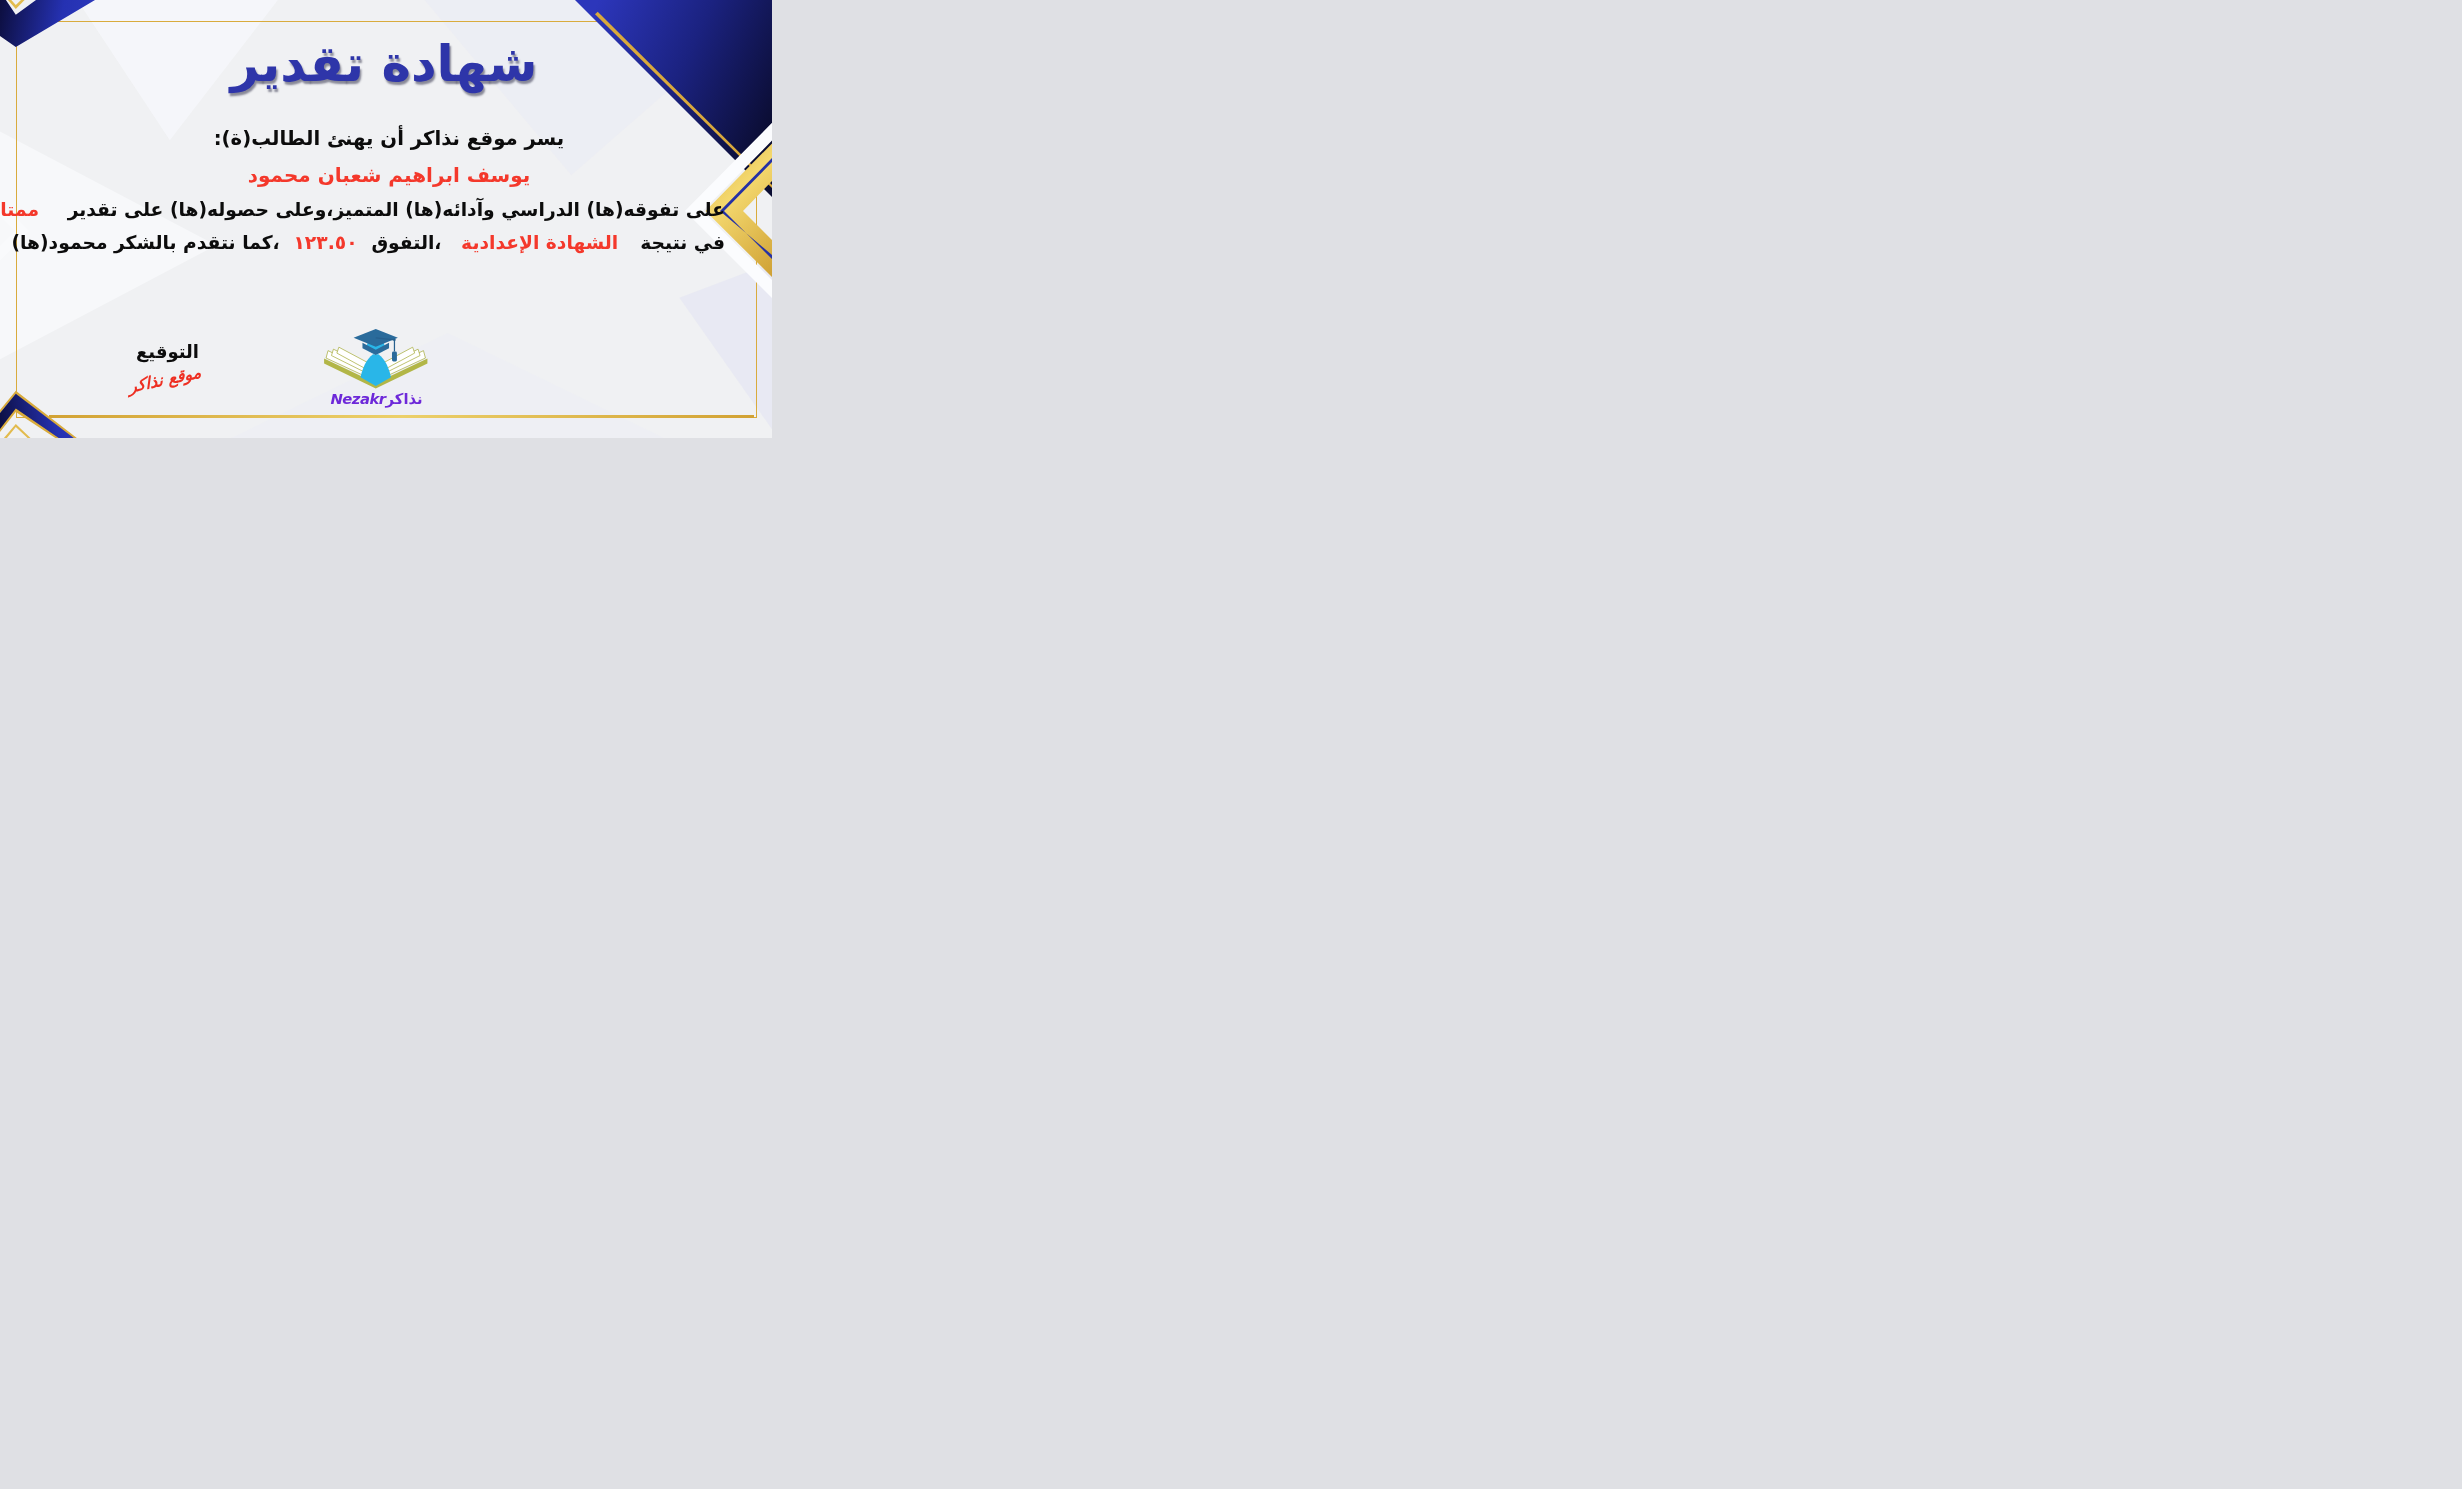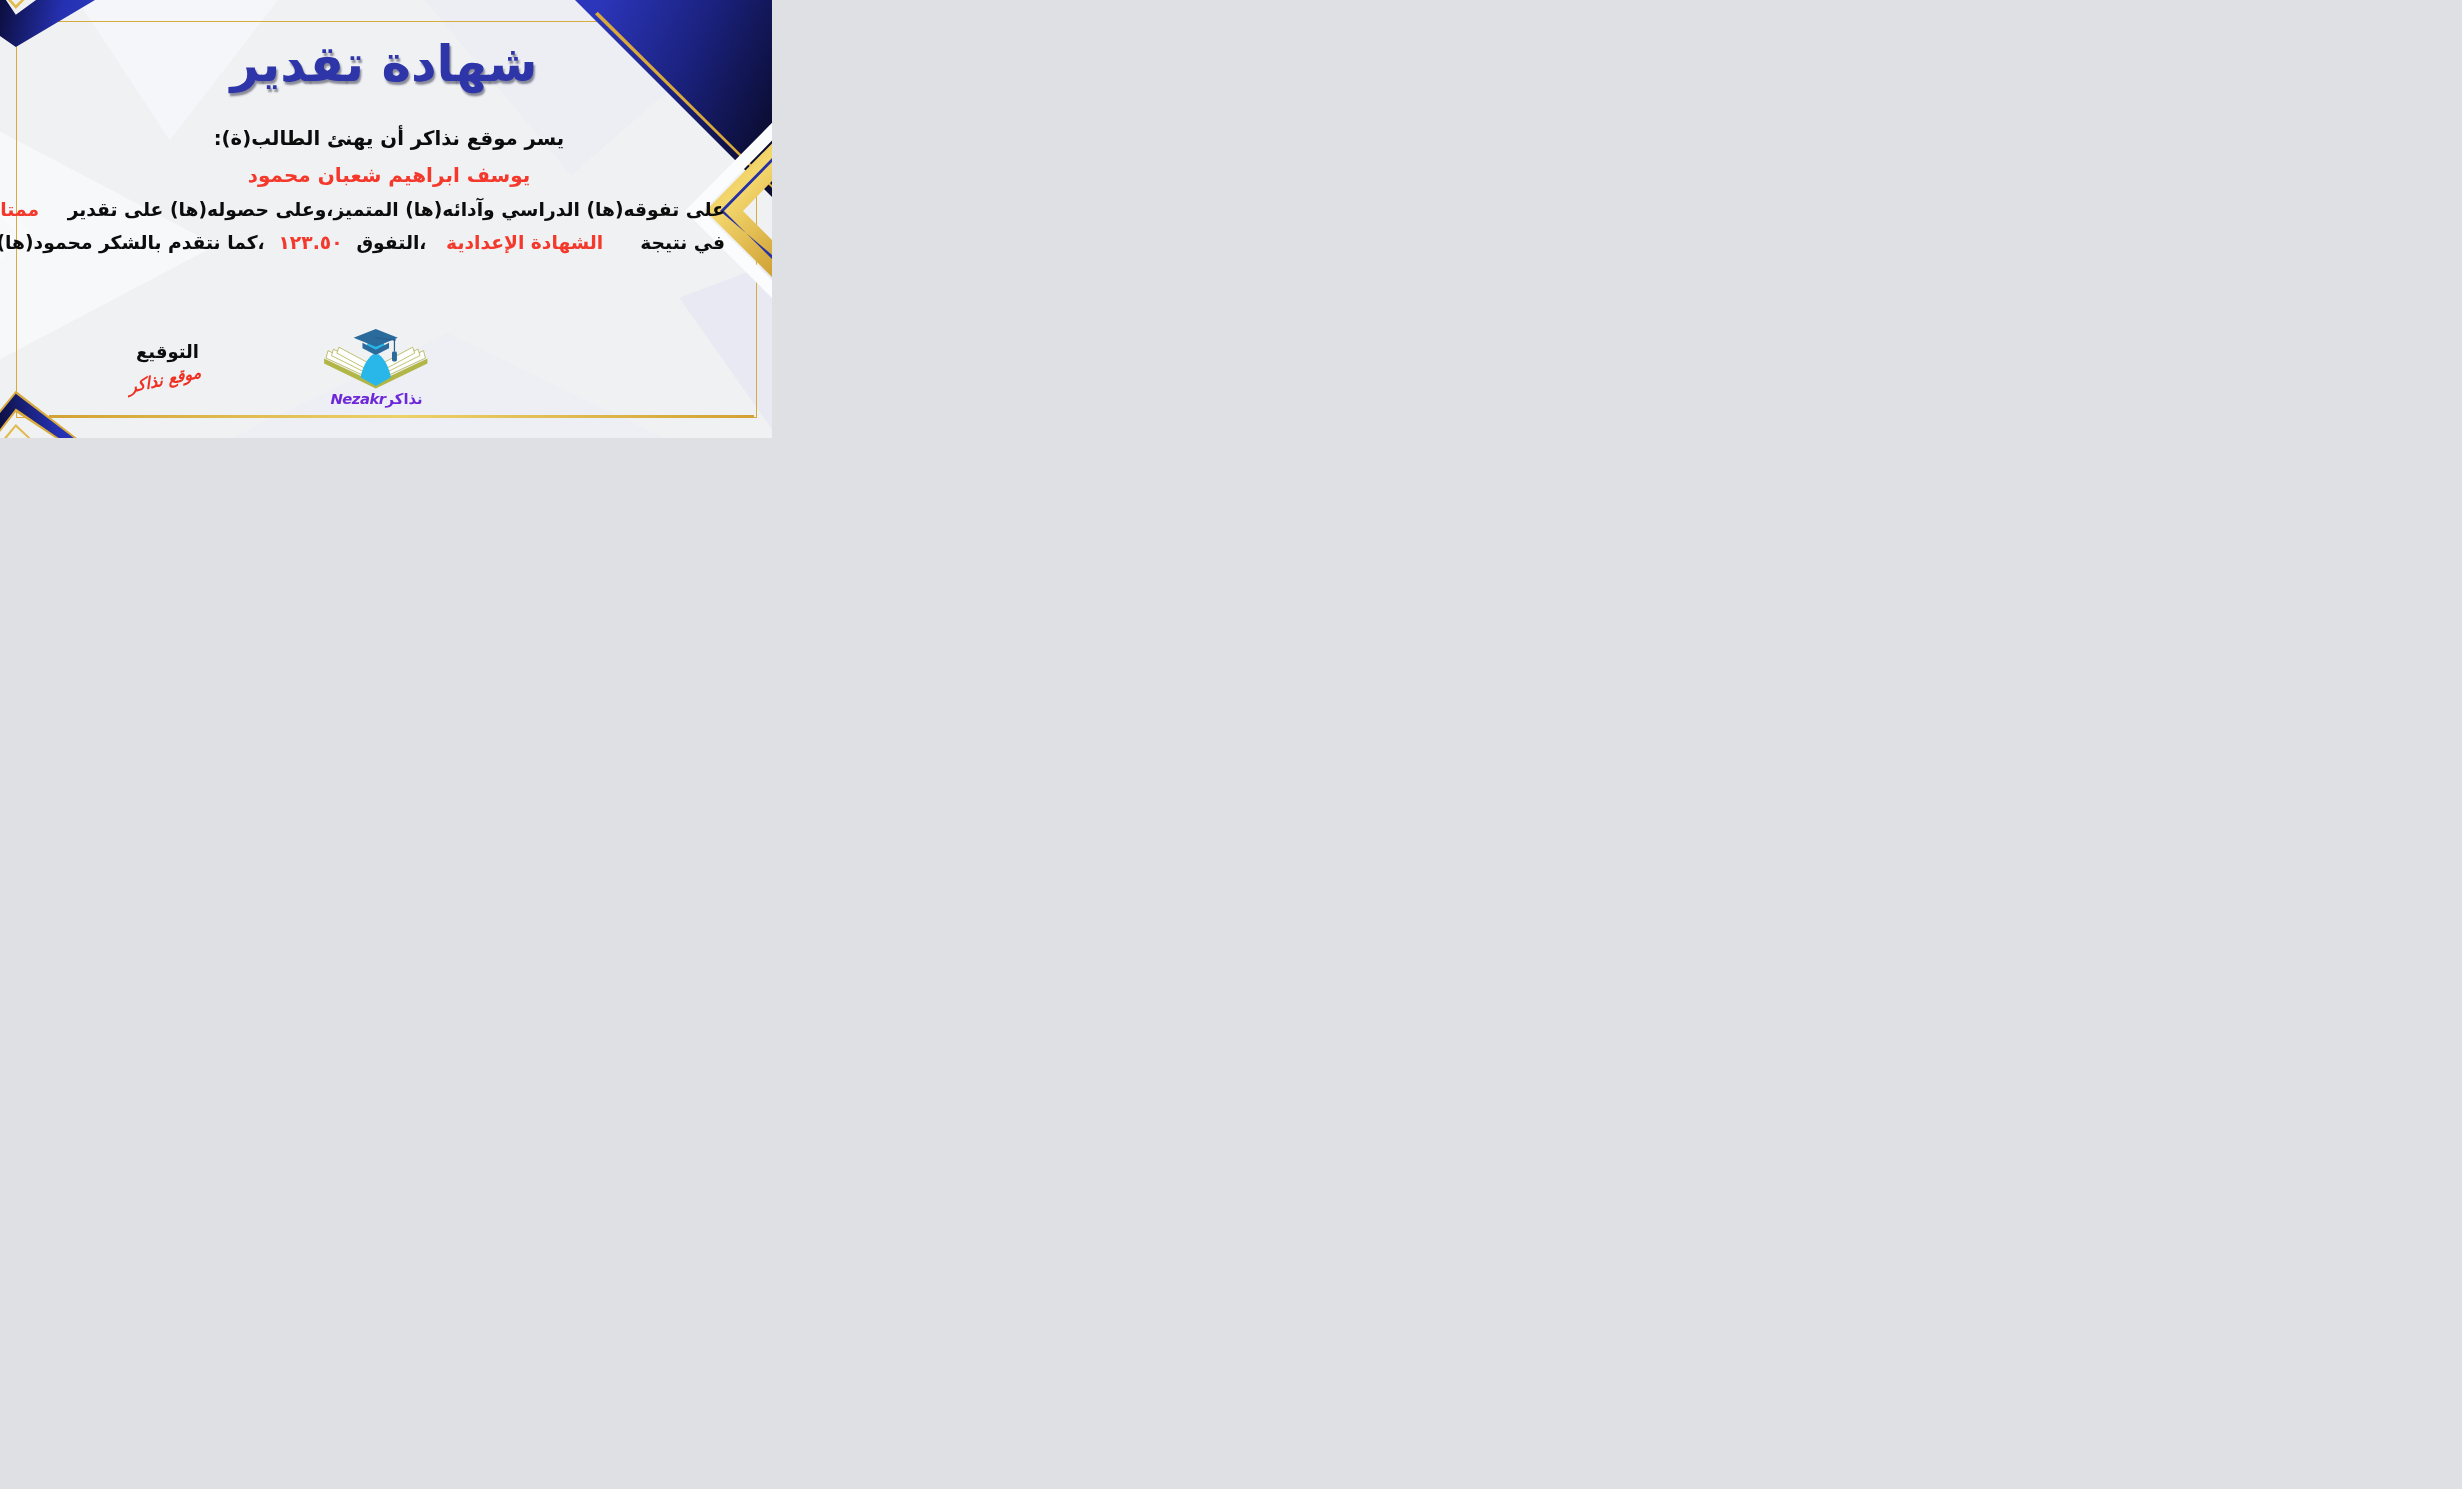--- a/index.html
+++ b/index.html
@@ -66,21 +66,21 @@
   
   .txt{position:absolute;z-index:5;text-align:center;color:#0c0c0c;}
   .title{left:187px;top:28.6px;width:394px;font-size:50px;font-weight:bold;color:#2e35a9;
     text-shadow:1.5px 2.5px 2px rgba(10,10,40,.45);margin-top:6px;}
   .intro{left:54px;top:127px;width:670px;font-size:19.7px;font-weight:bold;}
   .name{left:54px;top:163px;width:670px;font-size:20px;font-weight:bold;color:#f4382b;}
   .para{left:51px;top:194px;width:674px;font-size:18.7px;font-weight:bold;}
   .para .pline{height:32.5px;line-height:32.5px;white-space:nowrap;}
   .red{color:#f4382b;}
   .grade{margin-left:6.9px;margin-right:28.6px;}
-  .exam{margin-left:19.7px;margin-right:37px;}
+  .exam{margin-left:19.7px;margin-right:22px;}
   .score{margin-left:13.8px;margin-right:13.8px;margin-top:34px;}
   .sig-label{left:128px;top:341px;width:79px;font-size:18px;font-weight:bold;}
   .sig-script{left:111px;top:370px;width:108px;font-size:16.3px;font-style:italic;font-weight:bold;
     color:#ee2f22;transform:rotate(-12deg) skewX(-6deg);}
   .wordmark{left:315px;top:390px;width:123px;font-size:14.8px;font-weight:bold;color:#6d28d9;z-index:5;direction:ltr;}
   .wordmark .latin{font-style:italic;letter-spacing:-0.5px;}
   .logo{position:absolute;left:323px;top:328px;width:106px;height:62px;z-index:4;}
 </style>
 </head>
 <body>

